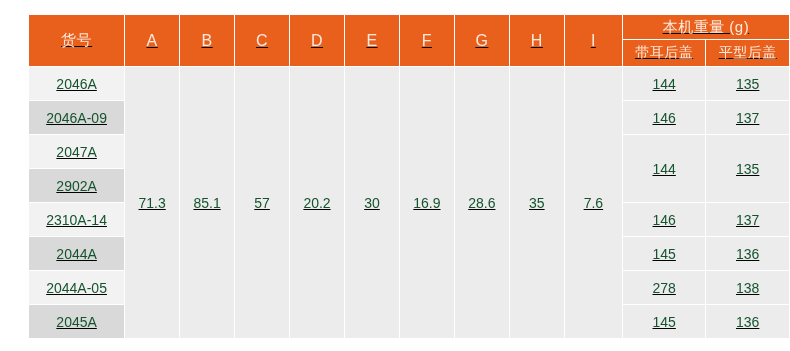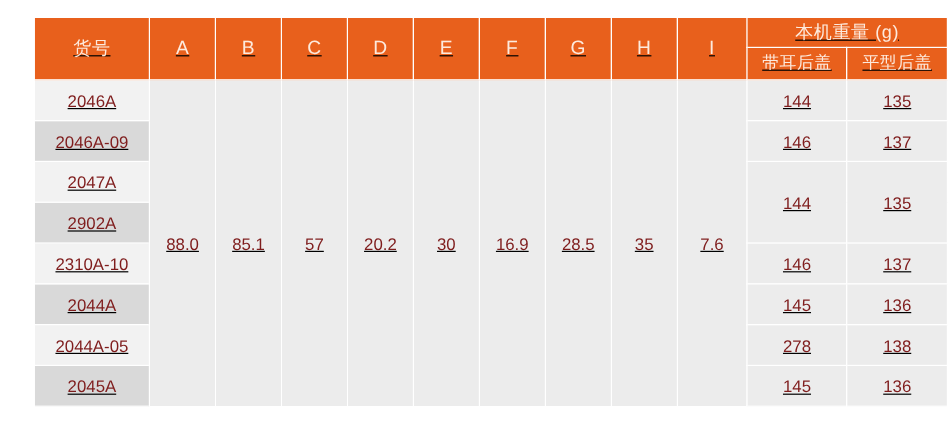--- a/index.html
+++ b/index.html
@@ -57,21 +57,21 @@
     font-size: 14px;
     height: 26px;
   }
 
   
   table.spec tbody td {
     border: 1px solid #ffffff;
     padding: 0;
     height: 33px;
     font-size: 14px;
-    color: #7f1d1d;
+    color: #14532d;
     text-align: center;
     vertical-align: middle;
     background: #ececec;
   }
 
   td.code {
     text-align: left;
     padding-left: 9px;
     font-size: 14px;
   }
@@ -128,27 +128,27 @@
       <tr>
         <th class="h-weight-sub">带耳后盖</th>
         <th class="h-weight-sub">平型后盖</th>
       </tr>
     </thead>
 
     <tbody>
 
       <tr>
         <td class="code odd">2046A</td>
-        <td class="dims" rowspan="8">88.0</td>
+        <td class="dims" rowspan="8">71.3</td>
         <td class="dims" rowspan="8">85.1</td>
         <td class="dims" rowspan="8">57</td>
         <td class="dims" rowspan="8">20.2</td>
         <td class="dims" rowspan="8">30</td>
         <td class="dims" rowspan="8">16.9</td>
-        <td class="dims" rowspan="8">28.5</td>
+        <td class="dims" rowspan="8">28.6</td>
         <td class="dims" rowspan="8">35</td>
         <td class="dims" rowspan="8">7.6</td>
         <td class="weight">144</td>
         <td class="weight">135</td>
       </tr>
 
       <tr>
         <td class="code even">2046A-09</td>
         <td class="weight">146</td>
         <td class="weight">137</td>
@@ -158,21 +158,21 @@
         <td class="code odd">2047A</td>
         <td class="weight" rowspan="2">144</td>
         <td class="weight" rowspan="2">135</td>
       </tr>
 
       <tr>
         <td class="code even">2902A</td>
       </tr>
 
       <tr>
-        <td class="code odd">2310A-10</td>
+        <td class="code odd">2310A-14</td>
         <td class="weight">146</td>
         <td class="weight">137</td>
       </tr>
 
       <tr>
         <td class="code even">2044A</td>
         <td class="weight">145</td>
         <td class="weight">136</td>
       </tr>
 

